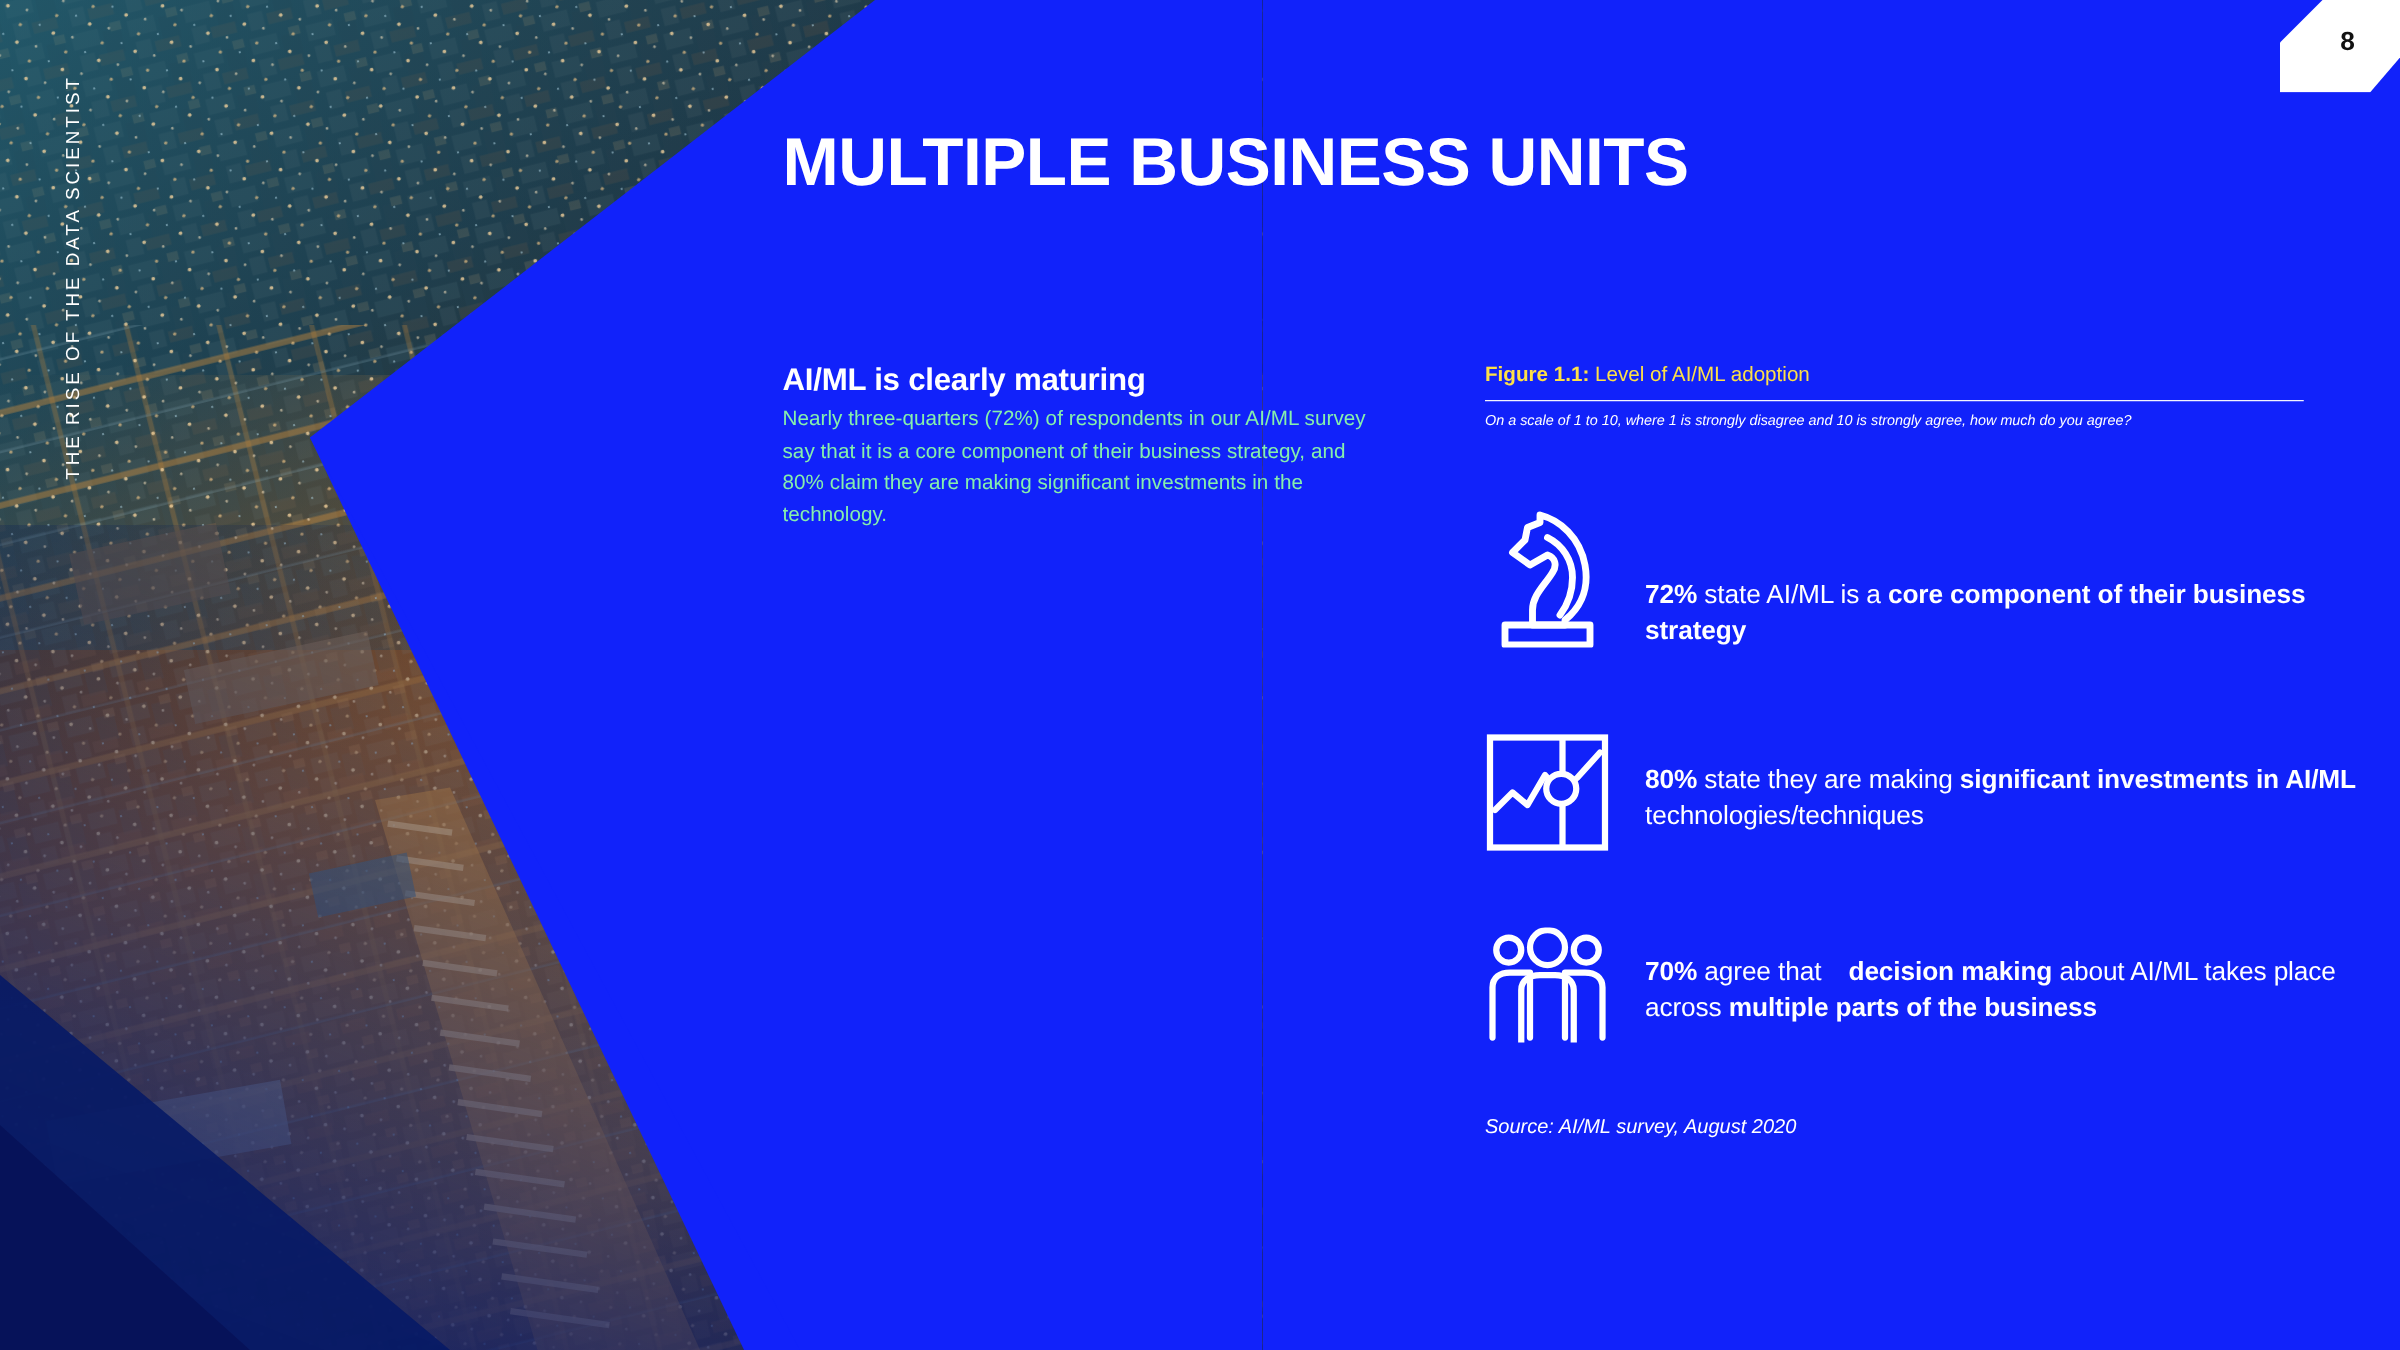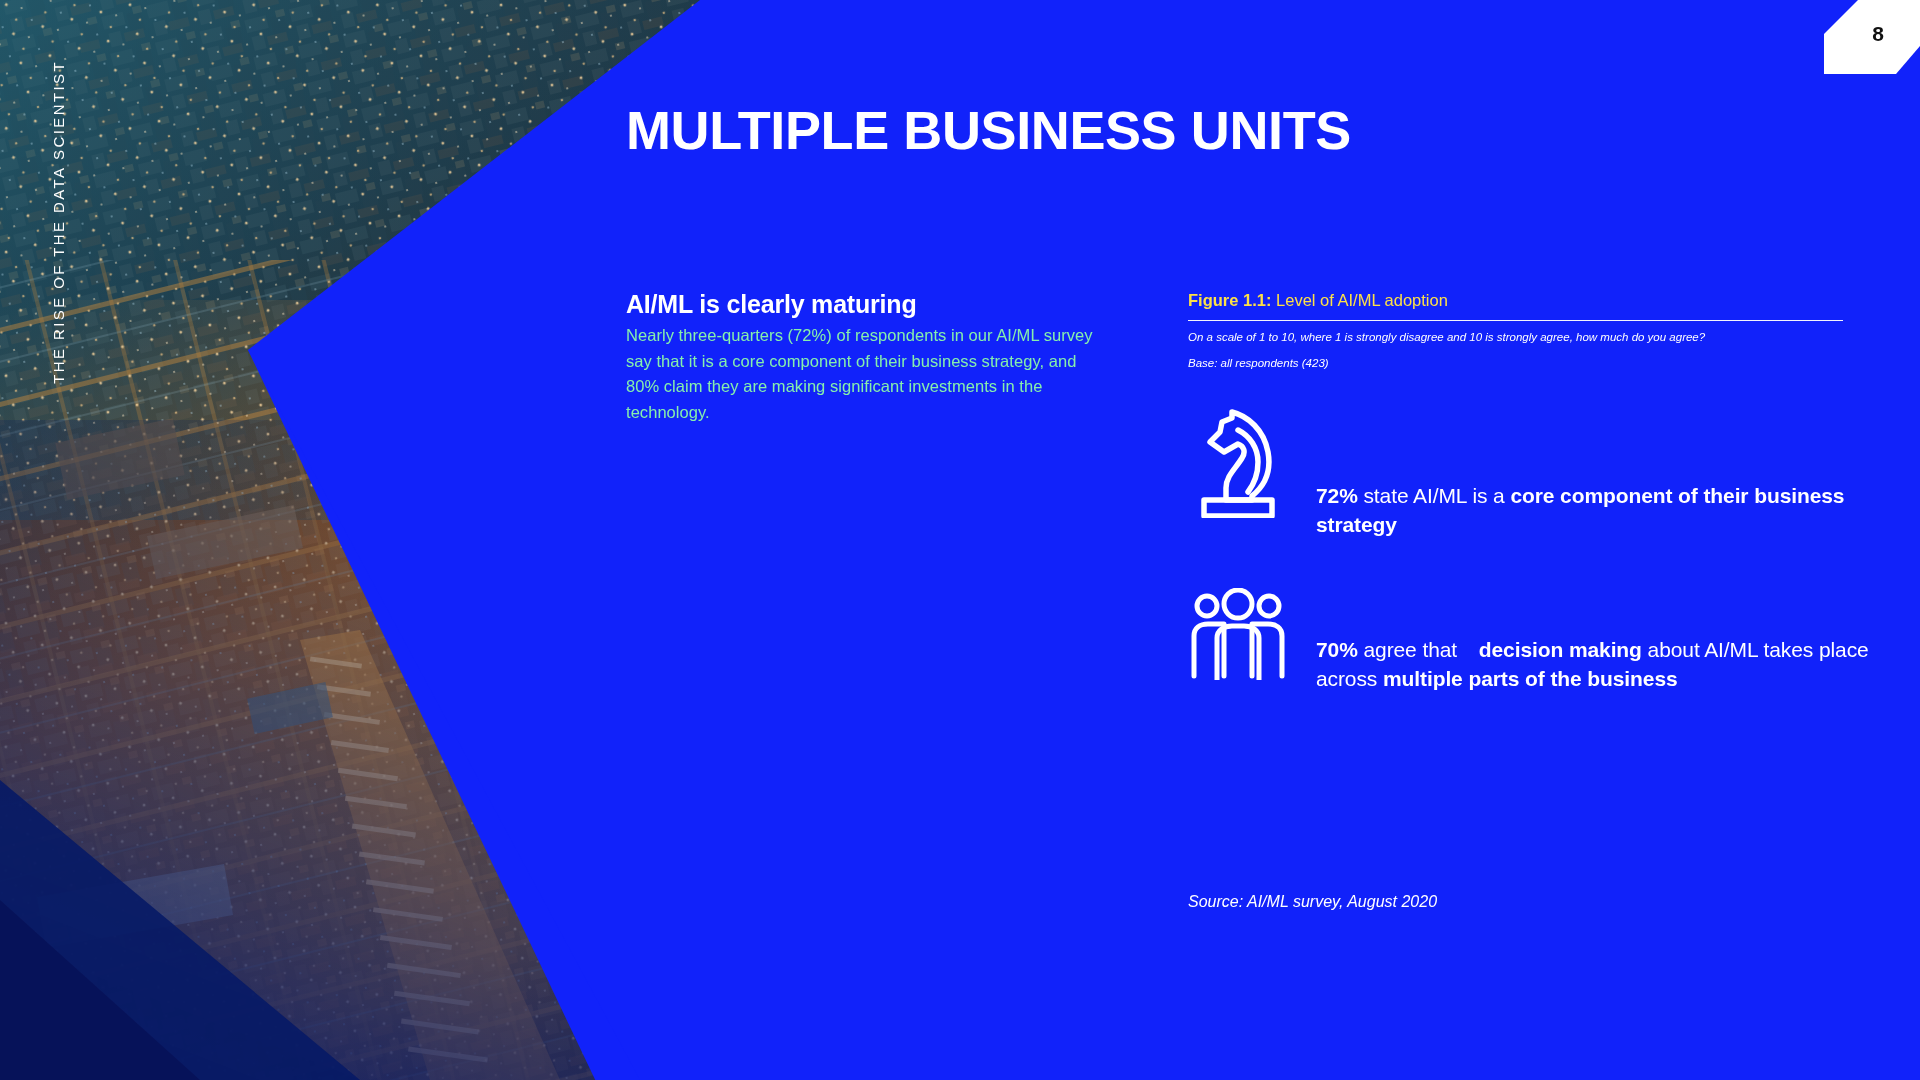--- a/index.html
+++ b/index.html
@@ -124,21 +124,21 @@
     font-size:11.5px;
     font-style:italic;
     line-height:1.5;
     padding-top:8px;
   }
 
   
   .stats { position:absolute; left:1188px; top:400px; width:700px; }
   .stat-row {
     display:flex;
-    align-items:flex-end;
+    align-items:center;
     margin-bottom:42px;
   }
   .stat-icon {
     width:128px;
     flex:0 0 128px;
     display:flex;
     justify-content:flex-start;
     align-items:center;
   }
   .stat-text {
@@ -284,36 +284,47 @@
     <div class="left-body">Nearly three-quarters (72%) of respondents in our AI/ML survey say that it is a core component of their business strategy, and 80% claim they are making significant investments in the technology.</div>
   </div>
 
   <div class="right-col">
     <div class="fig-caption">
       <b>Figure 1.1:</b>
       <span class="light">Level of AI/ML adoption</span>
     </div>
     <div class="fig-rule"></div>
     <div class="fig-sub">On a scale of 1 to 10, where 1 is strongly disagree and 10 is strongly agree, how much do you agree?</div>
-    <div class="fig-sub">Base: all respondents (423)</div>
   </div>
 
   <div class="stats">
 
     <div class="stat-row row-1">
       <div class="stat-icon">
         <svg width="100" height="118" viewBox="0 0 100 118" fill="none" stroke="#ffffff" stroke-width="5.5" stroke-linejoin="round" stroke-linecap="round">
           <path d="M44 12 C60 16, 76 30, 80 52 C84 74, 74 88, 64 96 L64 100 L38 100 L38 88 C38 76, 48 68, 54 58 C58 52, 56 46, 50 44 L36 52 L22 42 L32 32 L34 22 L44 18 Z"></path>
           <path d="M50 30 C62 36, 70 48, 70 62 C70 74, 66 84, 60 92"></path>
           <rect x="16" y="100" width="68" height="16"></rect>
         </svg>
       </div>
       <div class="stat-text"><span style="font-weight: 700;">72%</span><span> state AI/ML is a </span><span style="font-weight: 700;">core component of their business strategy</span></div>
     </div>
 
+    <div class="stat-row row-2">
+      <div class="stat-icon">
+        <svg width="100" height="96" viewBox="0 0 100 96" fill="none" stroke="#ffffff" stroke-width="5" stroke-linejoin="miter" stroke-linecap="butt">
+          <rect x="4" y="4" width="92" height="88"></rect>
+          <path d="M4 92 L64 92" stroke="none"></path>
+          <line x1="62" y1="4" x2="62" y2="92"></line>
+          <path d="M8 62 L22 48 L34 58 L48 34 L60 48 L74 36 L92 16" stroke-linejoin="round" stroke-linecap="round"></path>
+          <circle cx="61" cy="45" r="12" fill="#1122fa"></circle>
+        </svg>
+      </div>
+      <div class="stat-text"><span style="font-weight: 700;">80%</span><span> state they are making </span><span style="font-weight: 700;">significant investments in AI/ML</span><span> technologies/techniques</span></div>
+    </div>
 
     <div class="stat-row row-3">
       <div class="stat-icon">
         <svg width="100" height="92" viewBox="0 0 100 92" fill="none" stroke="#ffffff" stroke-width="5" stroke-linejoin="round" stroke-linecap="round">
           <circle cx="19" cy="18" r="10"></circle>
           <circle cx="81" cy="18" r="10"></circle>
           <circle cx="50" cy="16" r="14"></circle>
           <path d="M6 88 L6 48 C6 40, 12 36, 20 36 L36 36 L36 88"></path>
           <path d="M94 88 L94 48 C94 40, 88 36, 80 36 L64 36 L64 88"></path>
           <path d="M29 92 L29 50 C29 42, 36 38, 44 38 L56 38 C64 38, 71 42, 71 50 L71 92"></path>

